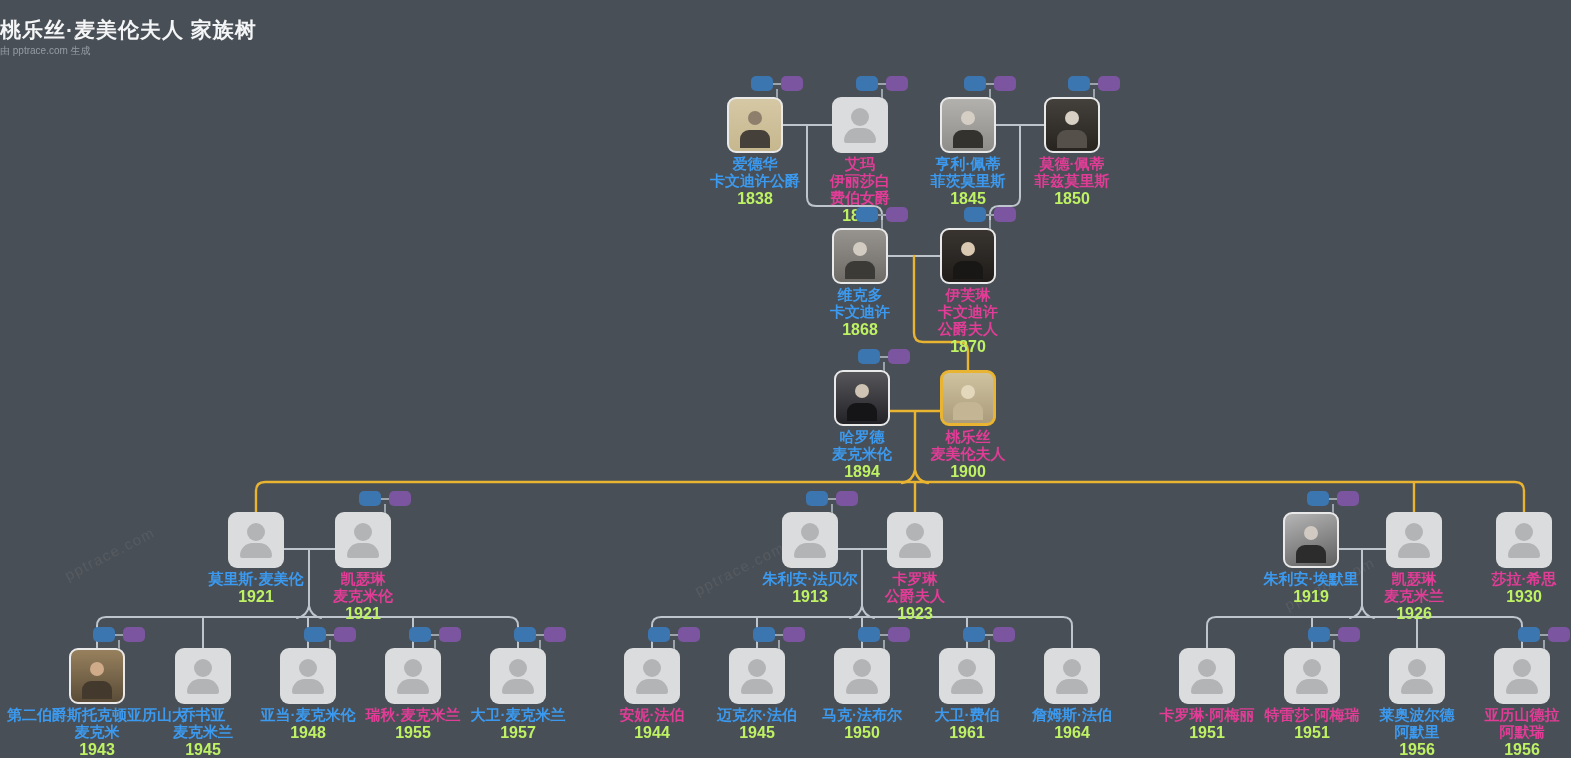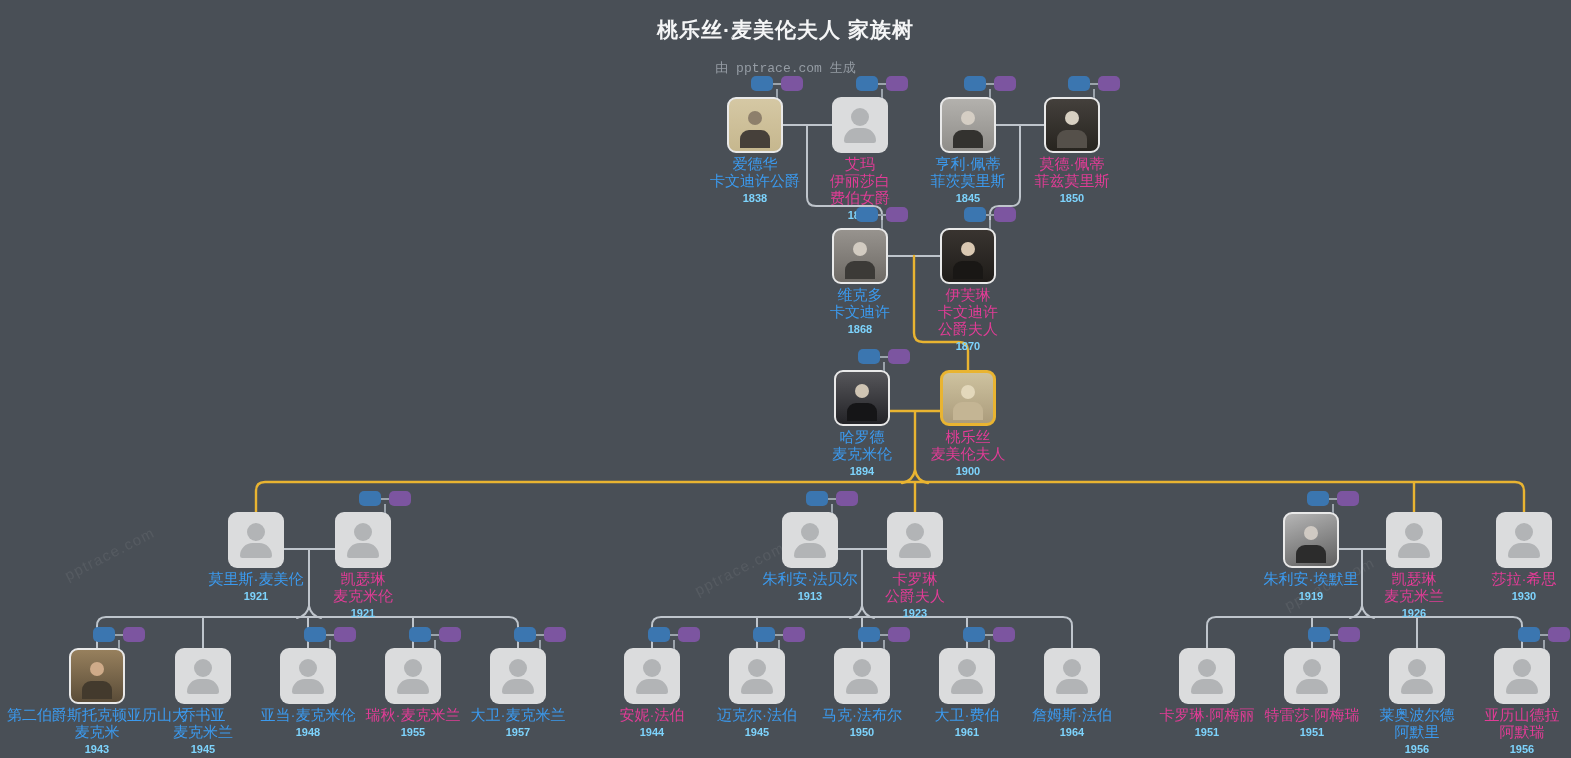--- a/index.html
+++ b/index.html
@@ -1,20 +1,20 @@
 <!DOCTYPE html>
 <html><head>
 <meta charset="utf-8">
 <style>
   html,body{margin:0;padding:0;background:#494F56;}
   .canvas{position:relative;width:1571px;height:758px;background:#494F56;overflow:hidden;
           font-family:"Liberation Sans","DejaVu Sans",sans-serif;}
-  .header{position:absolute;top:16px;left:0;width:100%;text-align:center;}
+  .header{position:absolute;top:16px;left:0;width:100%;text-align:left;}
   .title{font-size:21px;font-weight:bold;color:#F4F5F6;letter-spacing:1px;}
-  .subtitle{margin-top:15px;font-size:13px;color:#959CA4;font-family:Liberation Mono, monospace;}
+  .subtitle{margin-top:0;font-size:10px;color:#959CA4;}
   svg.connectors{position:absolute;left:0;top:0;z-index:1;}
   #nodes{position:absolute;left:0;top:0;width:100%;height:100%;z-index:2;}
   .person{position:absolute;width:56px;}
   .photo{position:absolute;width:56px;height:56px;border-radius:9px;box-sizing:border-box;overflow:hidden;cursor:pointer;}
   .photo.real{border:2px solid #E9E9E9;}
   .photo.hl{border:3px solid #E9B431;}
   .photo.real::before{content:'';position:absolute;left:50%;top:24%;width:14px;height:14px;margin-left:-7px;border-radius:50%;background:var(--face,#ccc);}
   .photo.real::after{content:'';position:absolute;left:50%;bottom:6%;width:30px;height:18px;margin-left:-15px;border-radius:9px 9px 0 0;background:var(--suit,#333);}
   .img-edward{background:linear-gradient(180deg,#d5c8a4,#c6b78e);--face:#8d7f6b;--suit:#46403a;}
   .img-edward::after{width:12px;height:28px;margin-left:-6px;border-radius:5px 5px 0 0;}
@@ -23,24 +23,24 @@
   .img-victor{background:linear-gradient(180deg,#97938e,#6e6a65);--face:#d2cbc1;--suit:#3c3a37;}
   .img-evelyn{background:linear-gradient(180deg,#393430,#1f1c19);--face:#d9c8b2;--suit:#191715;}
   .img-harold{background:linear-gradient(180deg,#56565a,#232327);--face:#cfc4b3;--suit:#151517;}
   .img-dorothy{background:linear-gradient(180deg,#cec29f,#ab9c7c);--face:#e3d8bb;--suit:#c4b594;}
   .img-amery{background:linear-gradient(160deg,#b5b5b5,#5f5f5f);--face:#d0cac3;--suit:#2c2c2c;}
   .img-alexander{background:linear-gradient(180deg,#97805d,#5a4c38);--face:#cfab89;--suit:#433a2d;}
   .photo.placeholder{background:#DBDCDD;}
   .photo.placeholder::before{content:'';position:absolute;left:50%;top:11px;width:18px;height:18px;margin-left:-9px;border-radius:50%;background:#B2B4B6;}
   .photo.placeholder::after{content:'';position:absolute;left:50%;bottom:10px;width:32px;height:15px;margin-left:-16px;border-radius:16px 16px 3px 3px;background:#B2B4B6;}
   .label{position:absolute;left:50%;top:58px;transform:translateX(-50%);text-align:center;width:max-content;}
-  .nm{font-size:15px;font-weight:normal;line-height:17px;white-space:nowrap;}
+  .nm{font-size:15px;font-weight:bold;line-height:17px;white-space:nowrap;}
   .nm.male{color:#3B9AEF;}
   .nm.female{color:#E13C96;}
-  .yr{font-size:11px;font-weight:600;line-height:19px;color:#7dd3fc;}
+  .yr{font-size:16px;font-weight:600;line-height:19px;color:#bef264;}
   .pillpair{position:absolute;width:52px;height:15px;z-index:3;}
   .pillpair::before{content:'';position:absolute;left:20px;top:7px;width:12px;height:2px;background:#9BA3AB;}
   .pillpair::after{content:'';position:absolute;left:25px;top:13px;width:2px;height:9px;background:#9BA3AB;}
   .pill{position:absolute;top:0;width:22px;height:15px;border-radius:5px;cursor:pointer;}
   .pill.pb{left:0;background:#3B76B0;}
   .pill.pp{left:30px;background:#7C55A0;}
   .wm{position:absolute;font-size:15px;letter-spacing:1.5px;color:rgba(255,255,255,0.07);
       transform:rotate(-27deg);z-index:0;user-select:none;}
 </style>
 </head>

